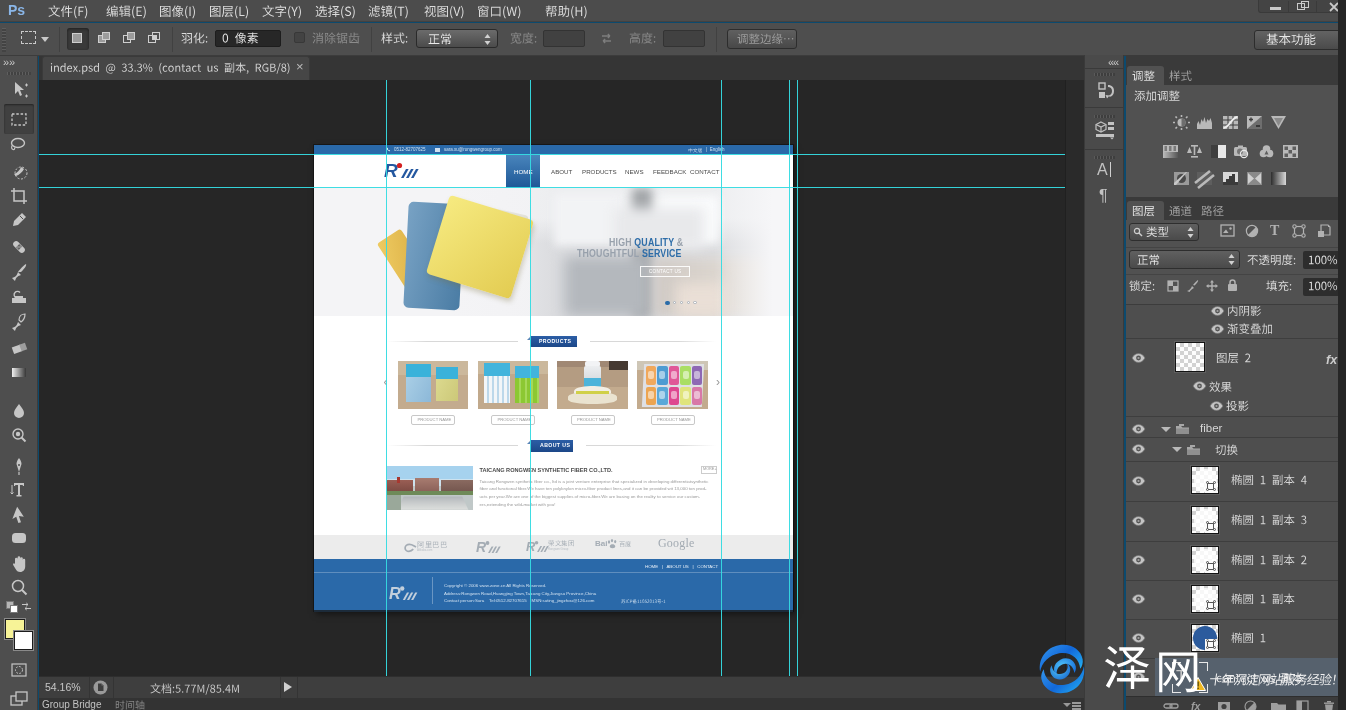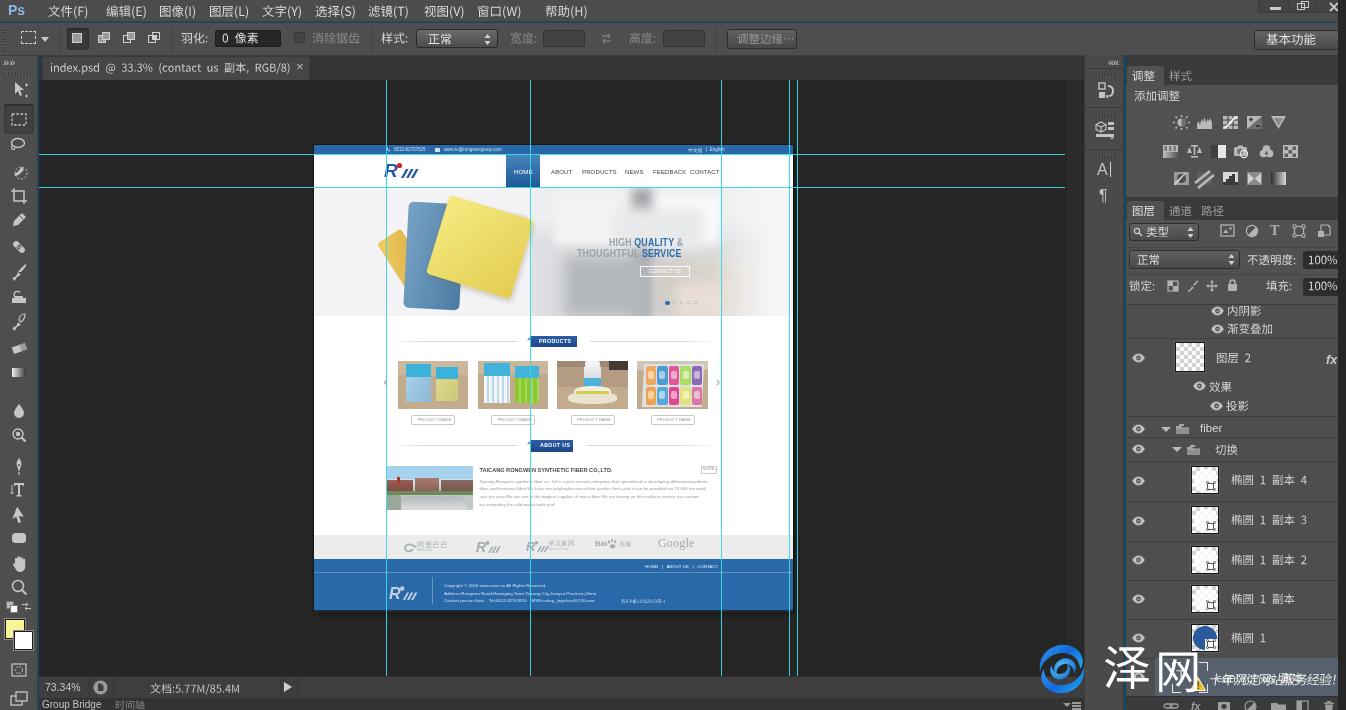--- a/index.html
+++ b/index.html
@@ -791,21 +791,21 @@
       </svg>
     </div>
     <div style="position:absolute;left:385.5px;top:80px;width:1.4px;height:596px;background:#35dbe2;opacity:.95"></div>
     <div style="position:absolute;left:529.5px;top:80px;width:1.4px;height:596px;background:#35dbe2;opacity:.95"></div>
     <div style="position:absolute;left:721px;top:80px;width:1.4px;height:596px;background:#35dbe2;opacity:.95"></div>
     <div style="position:absolute;left:788.5px;top:80px;width:1.4px;height:596px;background:#35dbe2;opacity:.95"></div>
     <div style="position:absolute;left:796.5px;top:80px;width:1.4px;height:596px;background:#35dbe2;opacity:.95"></div>
     <div style="position:absolute;left:39px;top:153.8px;width:1026px;height:1.4px;background:#35dbe2;opacity:.95"></div>
     <div style="position:absolute;left:39px;top:186.8px;width:1026px;height:1.4px;background:#35dbe2;opacity:.95"></div>
     <div style="position:absolute;left:39px;top:676px;width:1045px;height:22px;background:#3e3e3e;border-top:1px solid #2e2e2e"></div>
-    <div style="position:absolute;left:45px;top:682px;font-size:10.5px;line-height:10.5px;color:#c6c6c6;white-space:pre;">73.34%</div>
+    <div style="position:absolute;left:45px;top:682px;font-size:10.5px;line-height:10.5px;color:#c6c6c6;white-space:pre;">54.16%</div>
     <div style="position:absolute;left:89px;top:677px;width:1px;height:21px;background:#343434"></div>
     <svg class="t" style="left:93px;top:680px" width="15" height="15" viewBox="0 0 15 15">
       <circle cx="7.5" cy="7.5" r="7" fill="#9a9a9a"></circle>
       <path d="M5 3.5h3.5l2 2V11H5z" fill="#3e3e3e"></path>
       <path d="M8.5 3.5l2 2h-2z" fill="#777"></path>
     </svg>
     <div style="position:absolute;left:113px;top:677px;width:1px;height:21px;background:#343434"></div>
     <svg class="t" style="left:150px;top:682.5px;" width="90.0" height="14.3" viewBox="0 0 818 130" preserveAspectRatio="none">
       <g fill="#cacaca">
         <use href="#g6587"></use>

